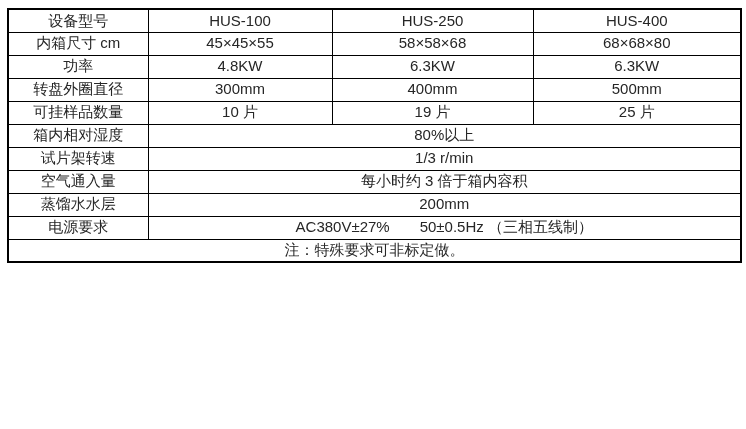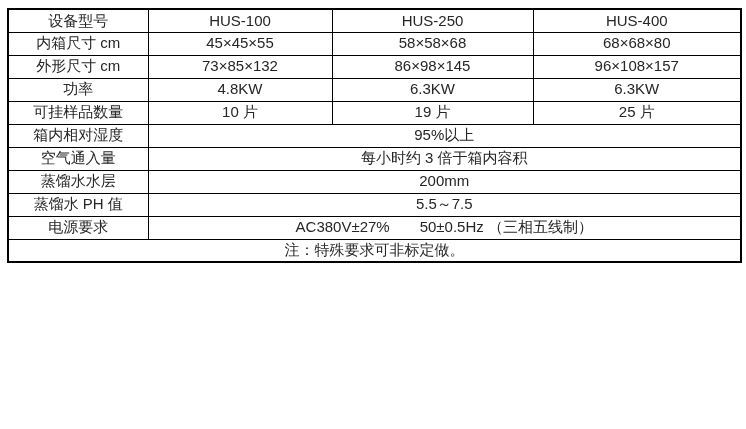--- a/index.html
+++ b/index.html
@@ -51,53 +51,53 @@
     <td>HUS-400</td>
   </tr>
 
   <tr>
     <td>内箱尺寸 cm</td>
     <td>45×45×55</td>
     <td>58×58×68</td>
     <td>68×68×80</td>
   </tr>
   <tr>
-    <td>外形尺寸 cm</td>
-    <td>73×85×132</td>
-    <td>86×98×145</td>
-    <td>96×108×157</td>
-  </tr>
-  <tr>
     <td>功率</td>
     <td>4.8KW</td>
     <td>6.3KW</td>
     <td>6.3KW</td>
+  </tr>
+  <tr>
+    <td>转盘外圈直径</td>
+    <td>300mm</td>
+    <td>400mm</td>
+    <td>500mm</td>
   </tr>
   <tr>
     <td>可挂样品数量</td>
     <td>10 片</td>
     <td>19 片</td>
     <td>25 片</td>
   </tr>
 
   <tr>
     <td>箱内相对湿度</td>
-    <td colspan="3">95%以上</td>
+    <td colspan="3">80%以上</td>
+  </tr>
+  <tr>
+    <td>试片架转速</td>
+    <td colspan="3">1/3 r/min</td>
   </tr>
   <tr>
     <td>空气通入量</td>
     <td colspan="3">每小时约 3 倍于箱内容积</td>
   </tr>
   <tr>
     <td>蒸馏水水层</td>
     <td colspan="3">200mm</td>
-  </tr>
-  <tr>
-    <td>蒸馏水 PH 值</td>
-    <td colspan="3">5.5～7.5</td>
   </tr>
   <tr>
     <td>电源要求</td>
     <td colspan="3">AC380V±27%　　50±0.5Hz （三相五线制）</td>
   </tr>
 
   <tr>
     <td colspan="4" class="note-cell">注：特殊要求可非标定做。</td>
   </tr>
 </tbody>

